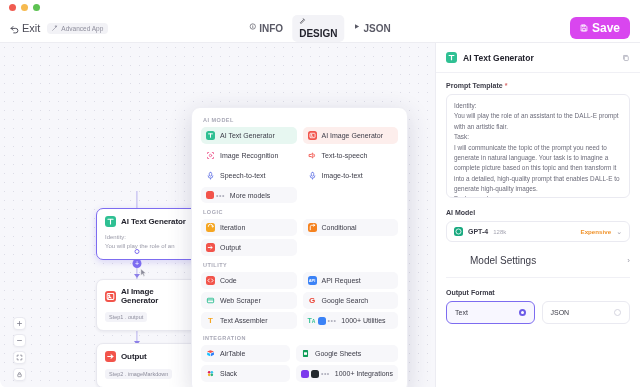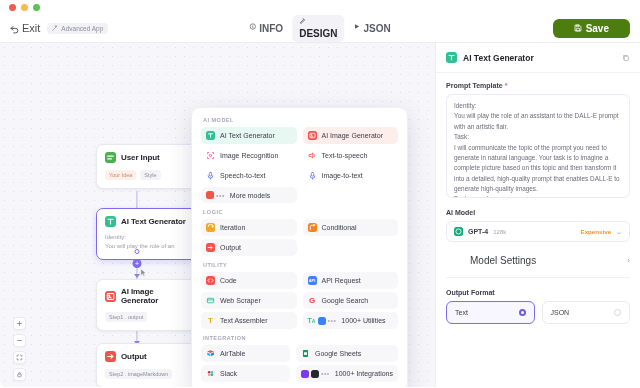--- a/index.html
+++ b/index.html
@@ -58,23 +58,23 @@
     padding: 3px 7px; border-radius: 5px;
     font-size: 10px; font-weight: 600; color: #5a5a66;
     cursor: pointer; white-space: nowrap;
   }
   .seg.active { background: #f3f3f7; color: #23232d; flex-direction: column; }
   .seg svg { width: 7px; height: 7px; display:block; }
 
   .savebtn {
     position: absolute; right: 10px;
     display: flex; align-items: center; gap: 4px;
-    background: #4d7c0f; color: #fff;
-    padding: 4px 21px; border-radius: 6px;
-    font-size: 10px; font-weight: 600; border: none; cursor: pointer;
+    background: #d946ef; color: #fff;
+    padding: 4px 10px; border-radius: 6px;
+    font-size: 12px; font-weight: 600; border: none; cursor: pointer;
   }
   .savebtn svg { width: 8px; height: 8px; }
 
   
   .body { position: relative; height: 344px; display: flex; }
 
   
   .canvas {
     position: relative; flex: 1;
     background-color: #f7f7fb;
@@ -332,34 +332,20 @@
   <div class="body">
 
     <div class="canvas">
 
       <div class="edge" style="left:137px; top:148px; height:18px;"></div>
       <div class="edge" style="left:137px; top:207px; height:30px;"></div>
       <div class="arrowhead" style="left:137px; top:231px;"></div>
       <div class="edge" style="left:137px; top:281px; height:22px;"></div>
       <div class="arrowhead" style="left:137px; top:298px;"></div>
 
-      <div class="node" style="left:96px; top:101px;">
-        <div class="node-head">
-          <span class="node-ico" style="background:#4caf50;">
-            <svg viewBox="0 0 12 12" fill="none" stroke="#fff" stroke-width="1.3" stroke-linecap="round">
-              <path d="M3 4.5h6M3 7.5h4"></path>
-            </svg>
-          </span>
-          <span class="node-title">User Input</span>
-        </div>
-        <div class="chips">
-          <span class="chip warm">Your Idea</span>
-          <span class="chip">Style</span>
-        </div>
-      </div>
 
       <div class="node selected" style="left:96px; top:165px;">
         <div class="node-head">
           <span class="node-ico" style="background:#2fc093;">
             <svg viewBox="0 0 12 12" fill="none" stroke="#fff" stroke-width="1.2" stroke-linecap="round">
               <path d="M3.2 3.6h5.6M6 3.6v5"></path>
             </svg>
           </span>
           <span class="node-title">AI Text Generator</span>
         </div>

